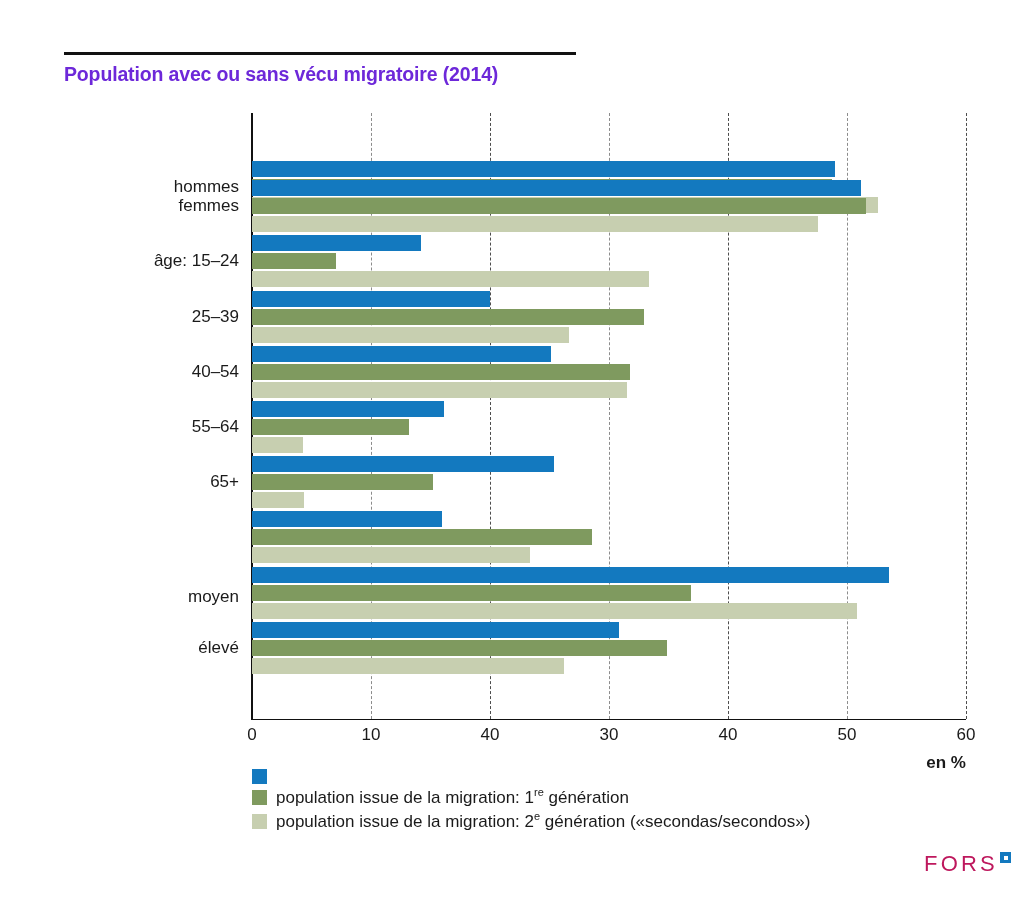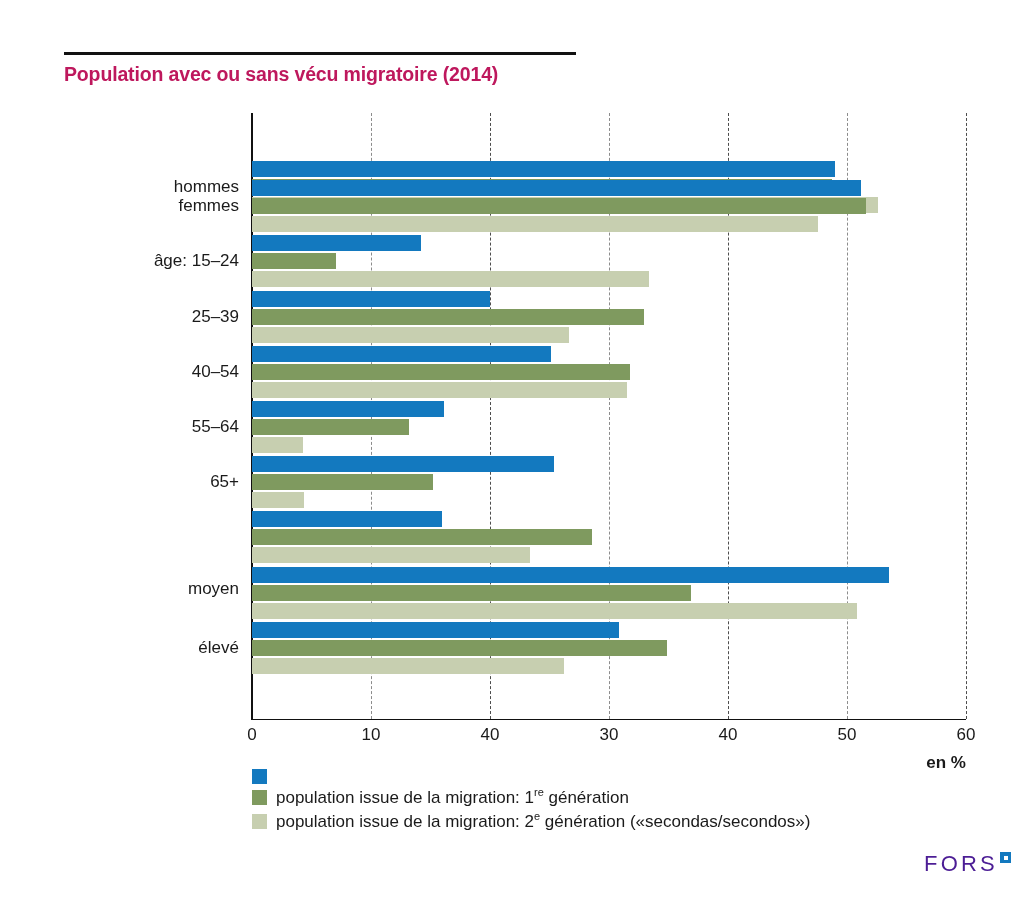--- a/index.html
+++ b/index.html
@@ -25,21 +25,21 @@
     border-top: 3px solid #111111;
     width: 512px;
     height: 0;
   }
   #chart-title {
     font-size: 19.5px;
     font-weight: bold;
     letter-spacing: -0.15px;
     margin-top: 8px;
     white-space: nowrap;
-    color: #be185d;
+    color: #6d28d9;
   }
 
   
   #plot-area {
     position: absolute;
     left: 252px;
     top: 113px;
     width: 714px;   
     height: 606px;
   }
@@ -144,21 +144,21 @@
   #fors-logo {
     position: absolute;
     right: 24px;
     bottom: 22px;
     display: flex;
     align-items: flex-start;
   }
   #fors-wordmark {
     font-size: 22px;
     letter-spacing: 3.2px;
-    color: #4c1d95;
+    color: #be185d;
   }
   #fors-mark {
     width: 11px; height: 11px;
     background: #1379bf;
     margin-left: 2px;
     margin-top: 1px;
     position: relative;
   }
   #fors-mark::after {
     content: "";
@@ -291,21 +291,21 @@
           <div class="bar s0" title="population non issue de la migration: 16%" style="width: 190.4px; background: rgb(19, 121, 191);"></div>
         </div>
         <div class="bar-row">
           <div class="bar s1" title="population issue de la migration: 1re génération: 28.6%" style="width: 340.34px; background: rgb(127, 154, 95);"></div>
         </div>
         <div class="bar-row">
           <div class="bar s2" title="population issue de la migration: 2e génération («secondas/secondos»): 23.4%" style="width: 278.46px; background: rgb(199, 207, 176);"></div>
         </div>
       </div>
       <div class="group" style="top: 453.6px; height: 54px;">
-        <div class="cat-label" style="top: 12px; text-align: center;">
+        <div class="cat-label" style="top: 20px; text-align: center;">
           <div>moyen</div>
         </div>
         <div class="bar-row">
           <div class="bar s0" title="population non issue de la migration: 53.5%" style="width: 636.65px; background: rgb(19, 121, 191);"></div>
         </div>
         <div class="bar-row">
           <div class="bar s1" title="population issue de la migration: 1re génération: 36.9%" style="width: 439.11px; background: rgb(127, 154, 95);"></div>
         </div>
         <div class="bar-row">
           <div class="bar s2" title="population issue de la migration: 2e génération («secondas/secondos»): 50.8%" style="width: 604.52px; background: rgb(199, 207, 176);"></div>

